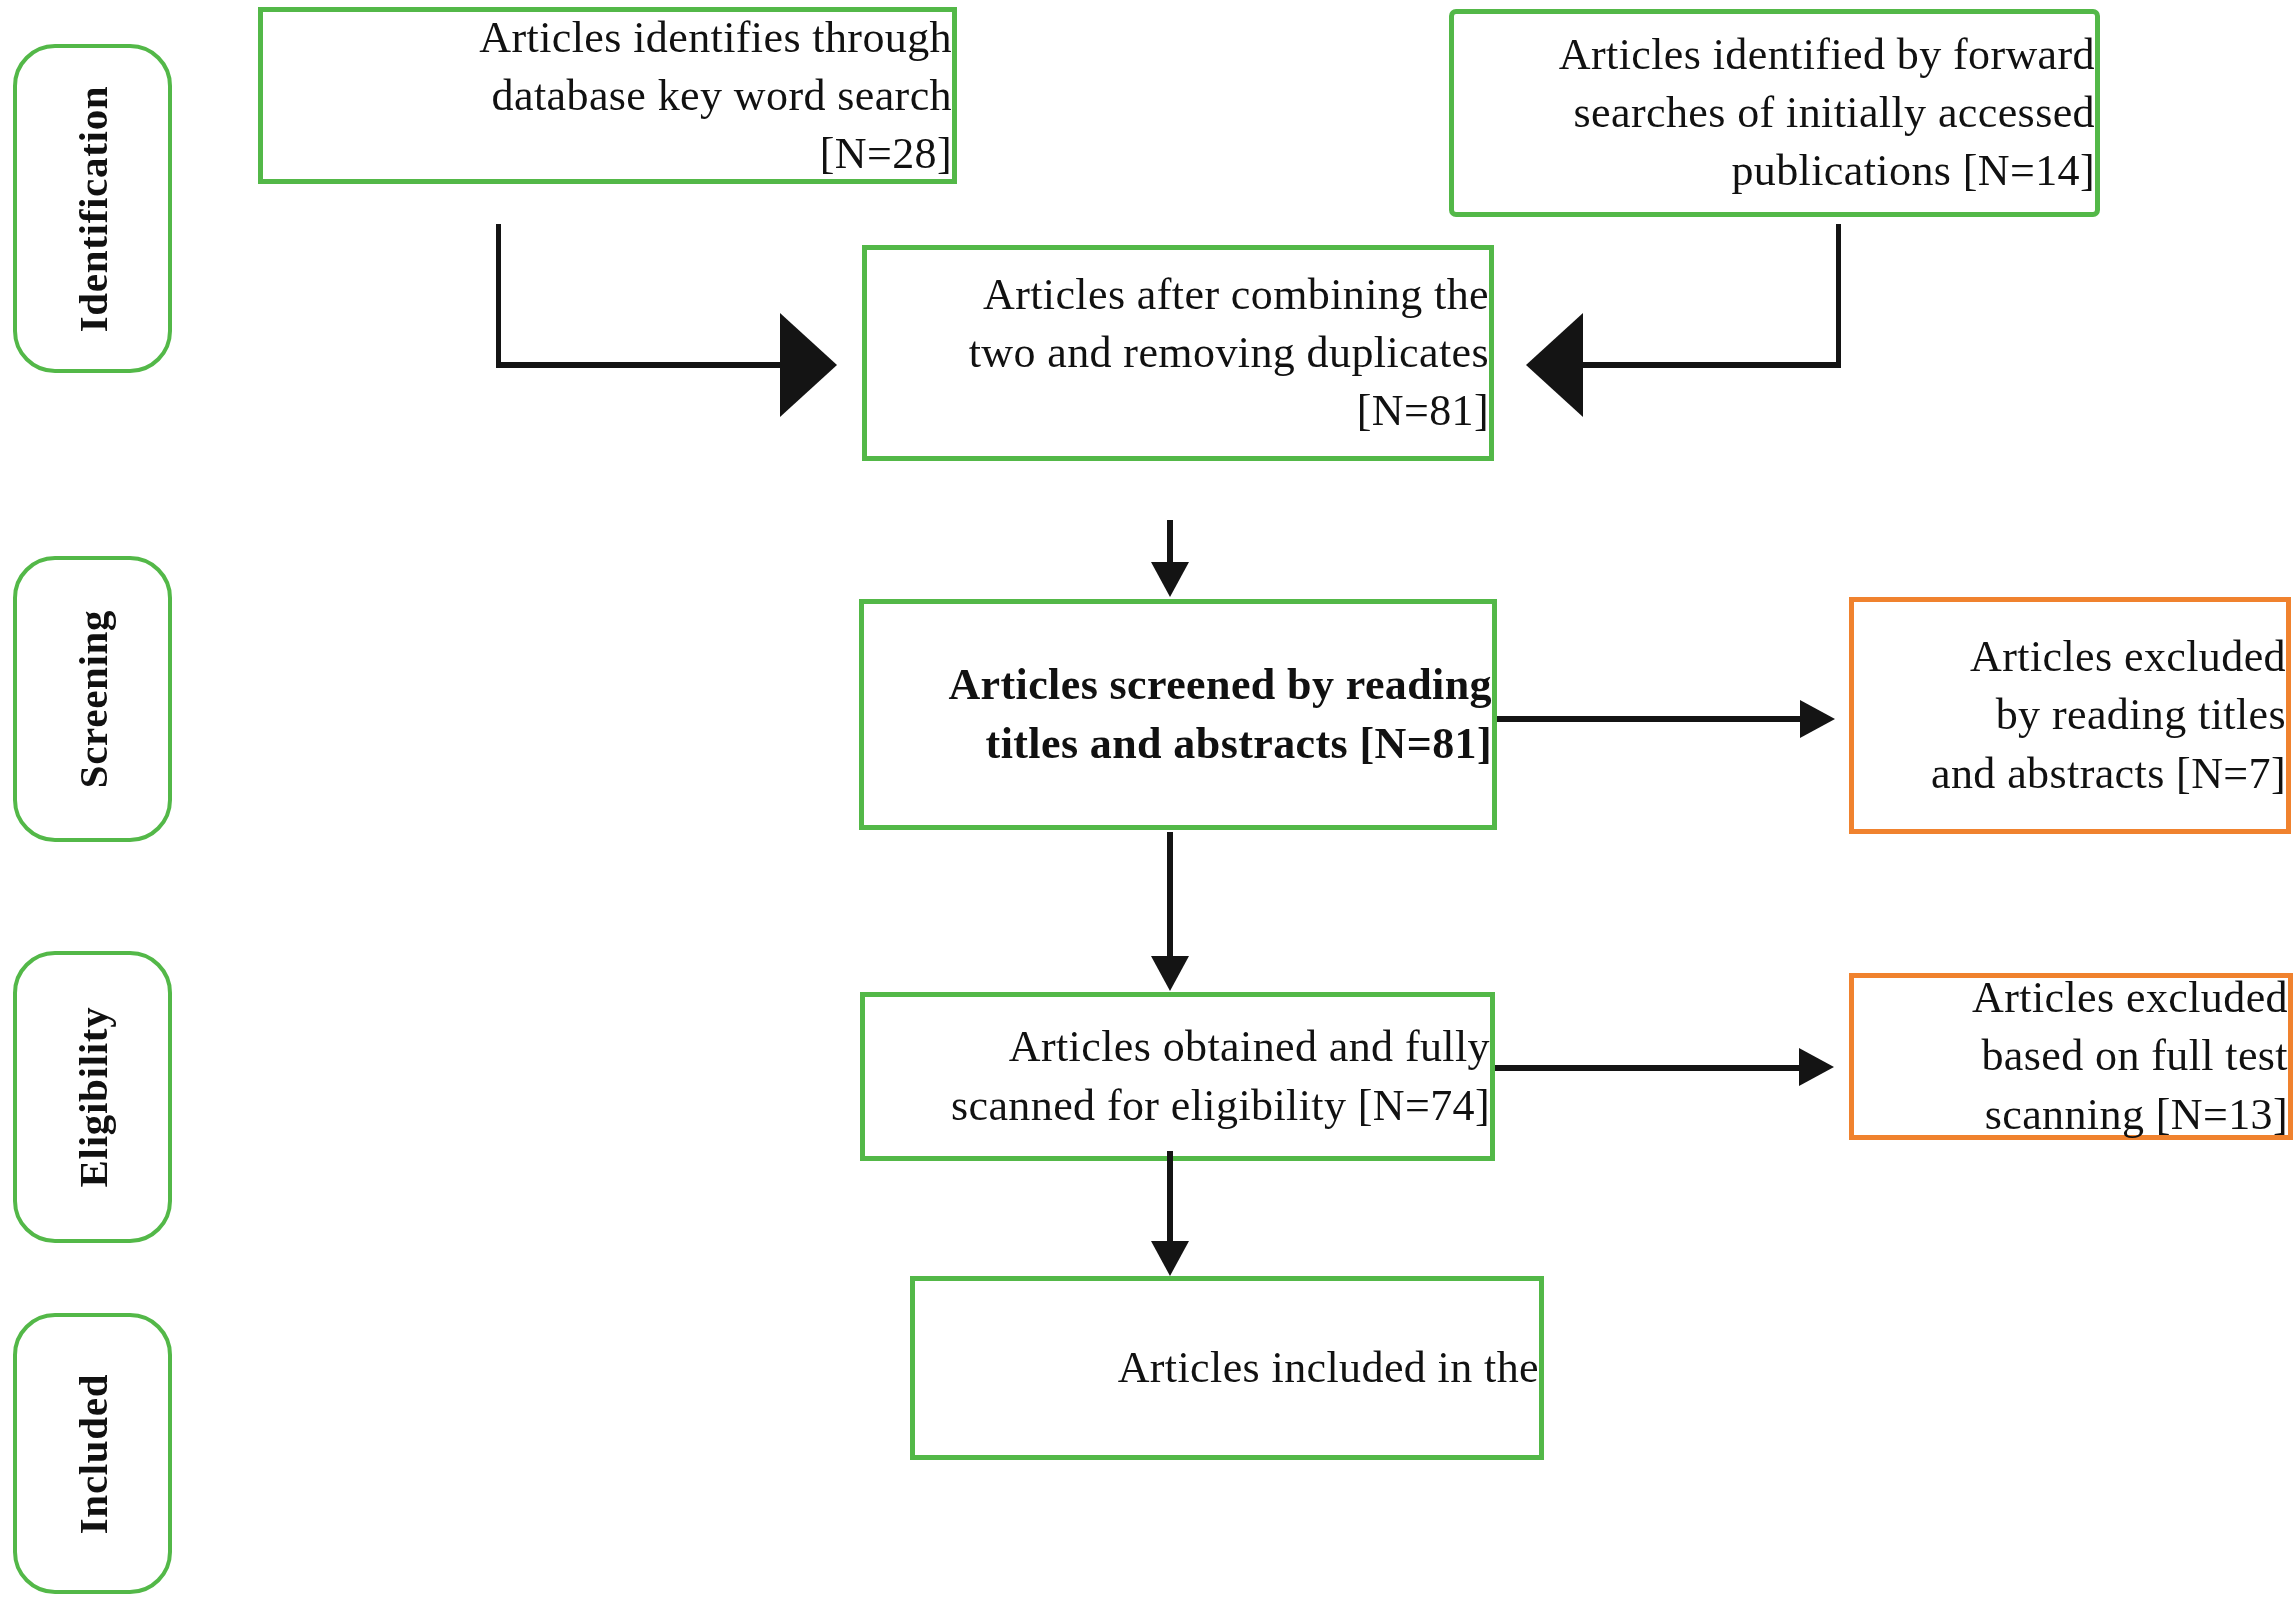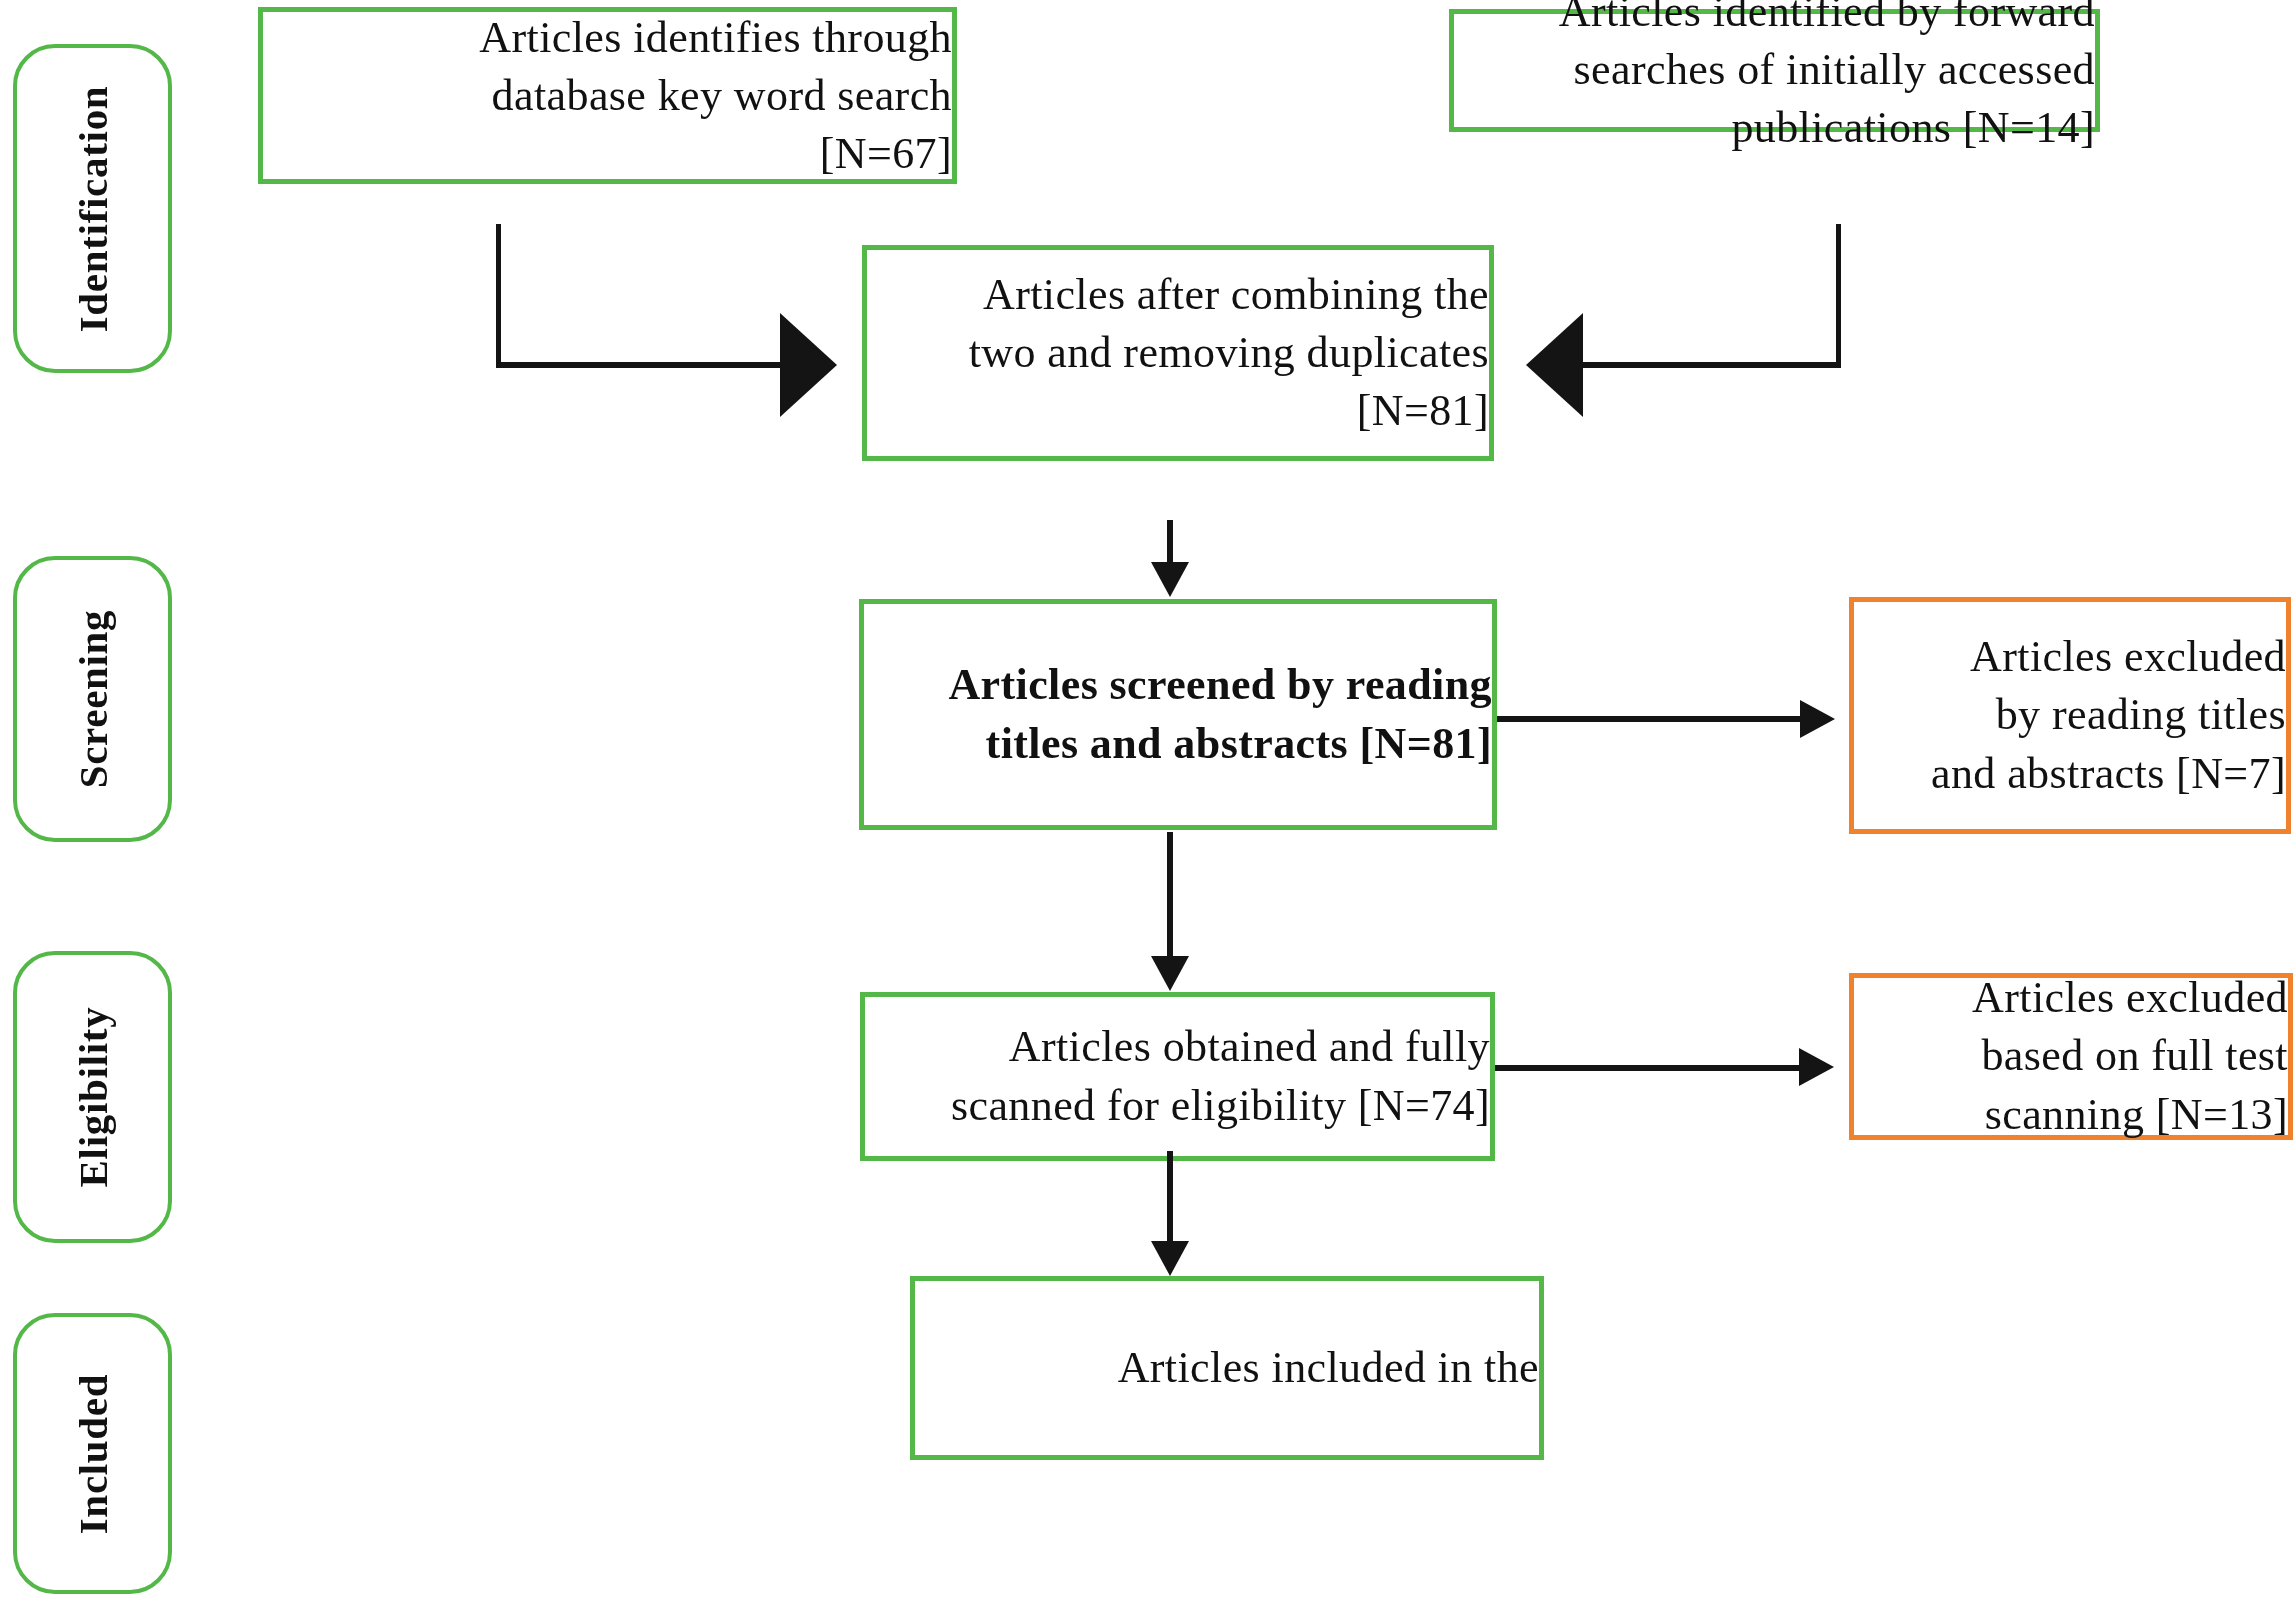--- a/index.html
+++ b/index.html
@@ -62,24 +62,24 @@
   <div class="stagebox" style="top:951px;height:292px;">
     <span class="stagelabel">Eligibility</span>
   </div>
   <div class="stagebox" style="top:1313px;height:281px;">
     <span class="stagelabel">Included</span>
   </div>
 
   <div class="node green" style="left:258px;top:7.3px;width:699px;height:177px;">
     <div>Articles identifies through</div>
     <div>database key word search</div>
-    <div>[N=67]</div>
+    <div>[N=28]</div>
   </div>
 
-  <div class="node green" style="left:1449px;top:8.8px;width:651px;height:123px;">
+  <div class="node green" style="left:1449px;top:8.8px;width:651px;height:208px;border-radius:7px;">
     <div>Articles identified by forward</div>
     <div>searches of initially accessed</div>
     <div>publications [N=14]</div>
   </div>
 
   <div class="node green" style="left:862px;top:245px;width:632px;height:216px;">
     <div>Articles after combining the</div>
     <div>two and removing duplicates</div>
     <div>[N=81]</div>
   </div>

